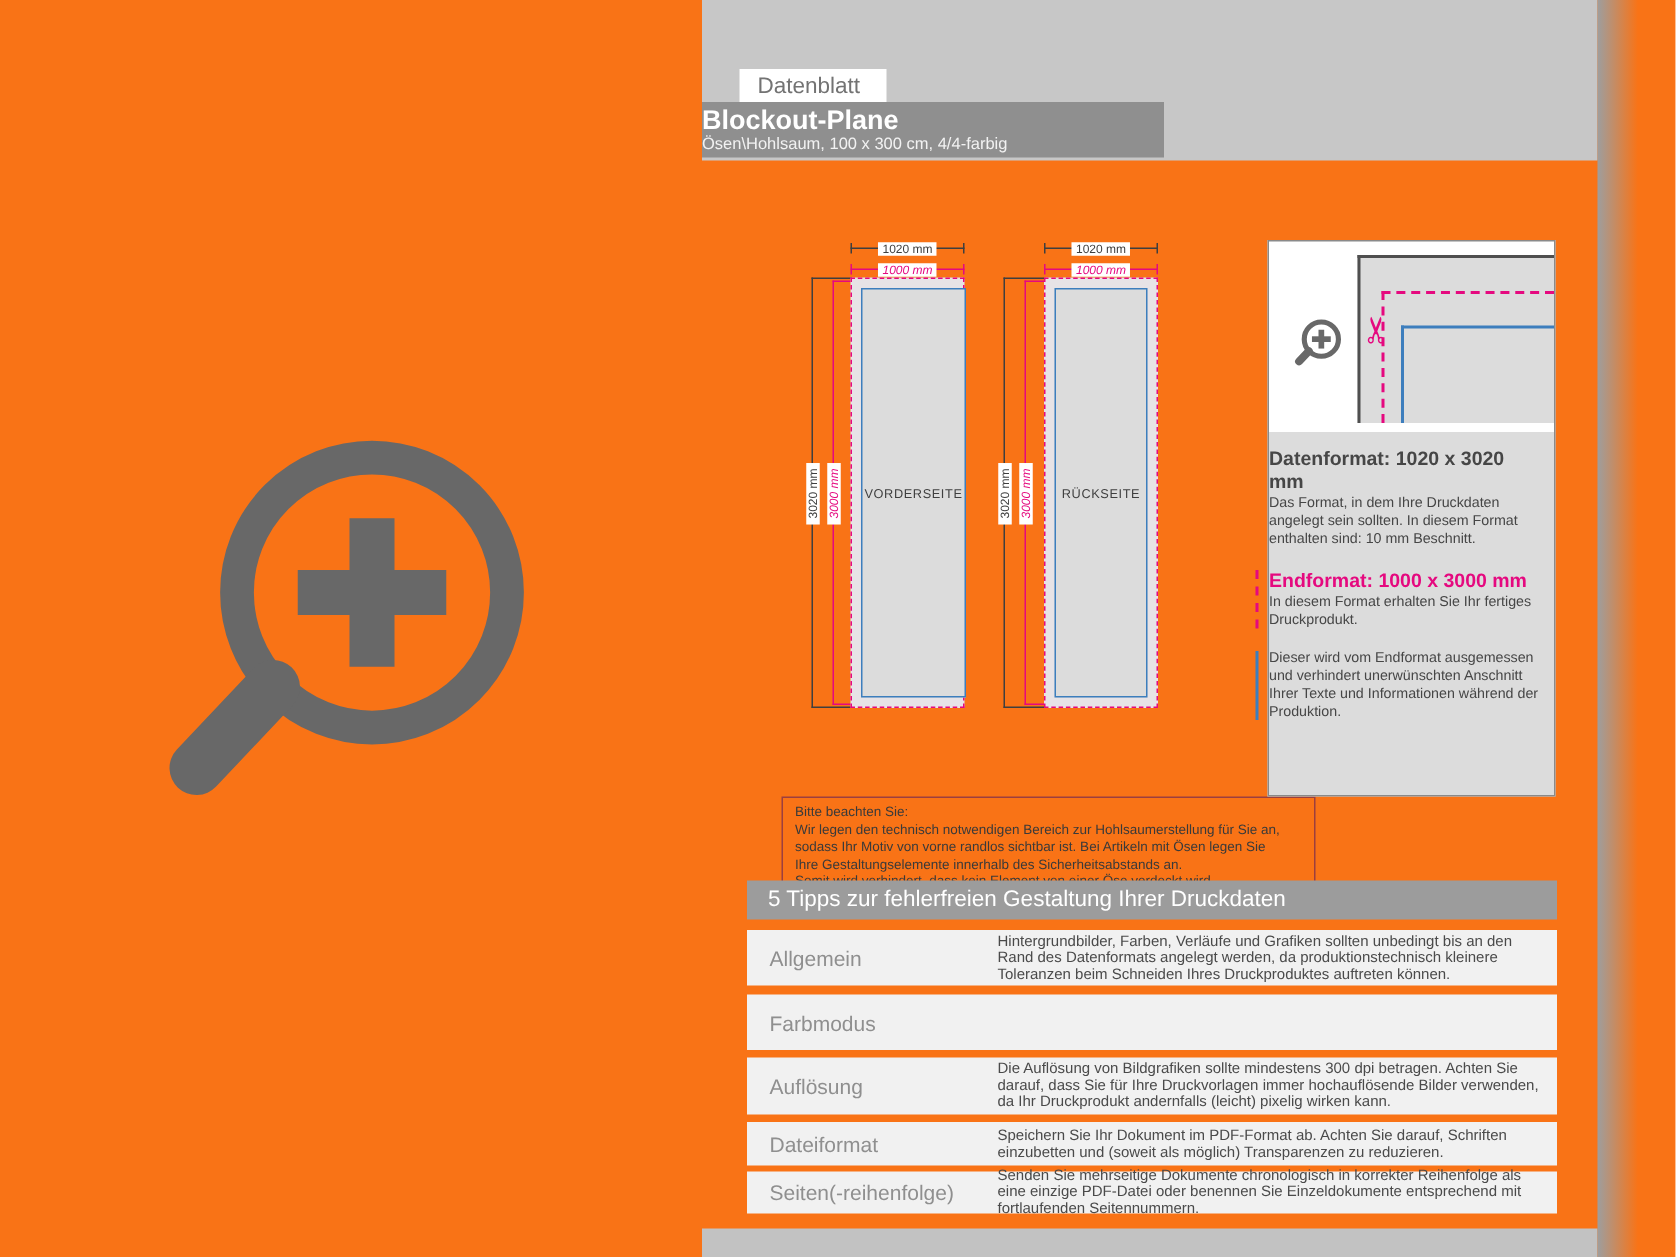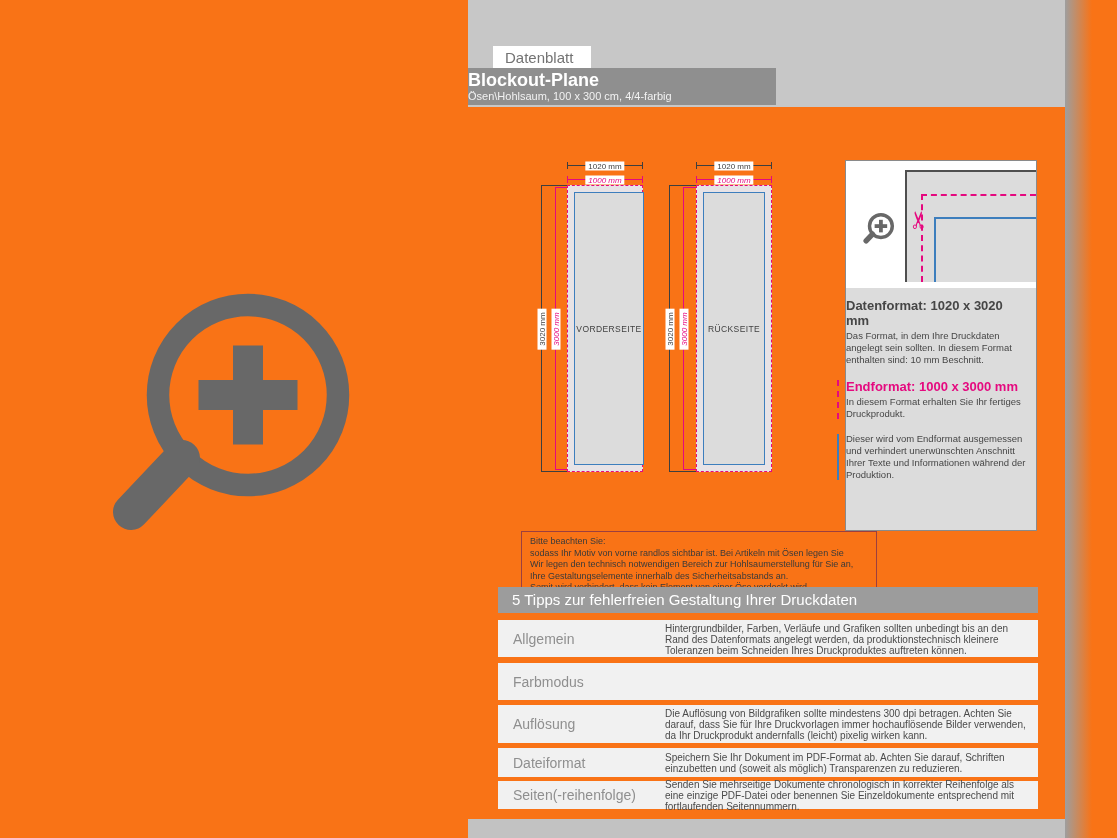--- a/index.html
+++ b/index.html
@@ -153,22 +153,22 @@
       <div class="t bot" style="width:13px;"></div>
     <span class="lab">3000 mm</span>
   </div>
   <div class="bleed-box" style="left:696px;top:185px;width:76px;height:287px;"></div>
   <div class="safe-box" style="left:703px;top:192px;width:62px;height:273px;">
     <span class="side-label">RÜCKSEITE</span>
   </div>
 
   <div class="notice">
     <div>Bitte beachten Sie:</div>
+    <div>Wir legen den technisch notwendigen Bereich zur Hohlsaumerstellung für Sie an,</div>
     <div>sodass Ihr Motiv von vorne randlos sichtbar ist. Bei Artikeln mit Ösen legen Sie</div>
-    <div>Wir legen den technisch notwendigen Bereich zur Hohlsaumerstellung für Sie an,</div>
     <div>Ihre Gestaltungselemente innerhalb des Sicherheitsabstands an.</div>
     <div>Somit wird verhindert, dass kein Element von einer Öse verdeckt wird.</div>
   </div>
 
   <div class="panel">
     <svg class="small-zoom" viewBox="0 0 100 100">
       <circle cx="55" cy="45" r="30" fill="none" stroke="#686868" stroke-width="9"></circle>
       <line x1="33" y1="66" x2="16" y2="84" stroke="#686868" stroke-width="14" stroke-linecap="round"></line>
       <rect x="38.5" y="40" width="33" height="10" fill="#686868"></rect>
       <rect x="50" y="28.5" width="10" height="33" fill="#686868"></rect>

